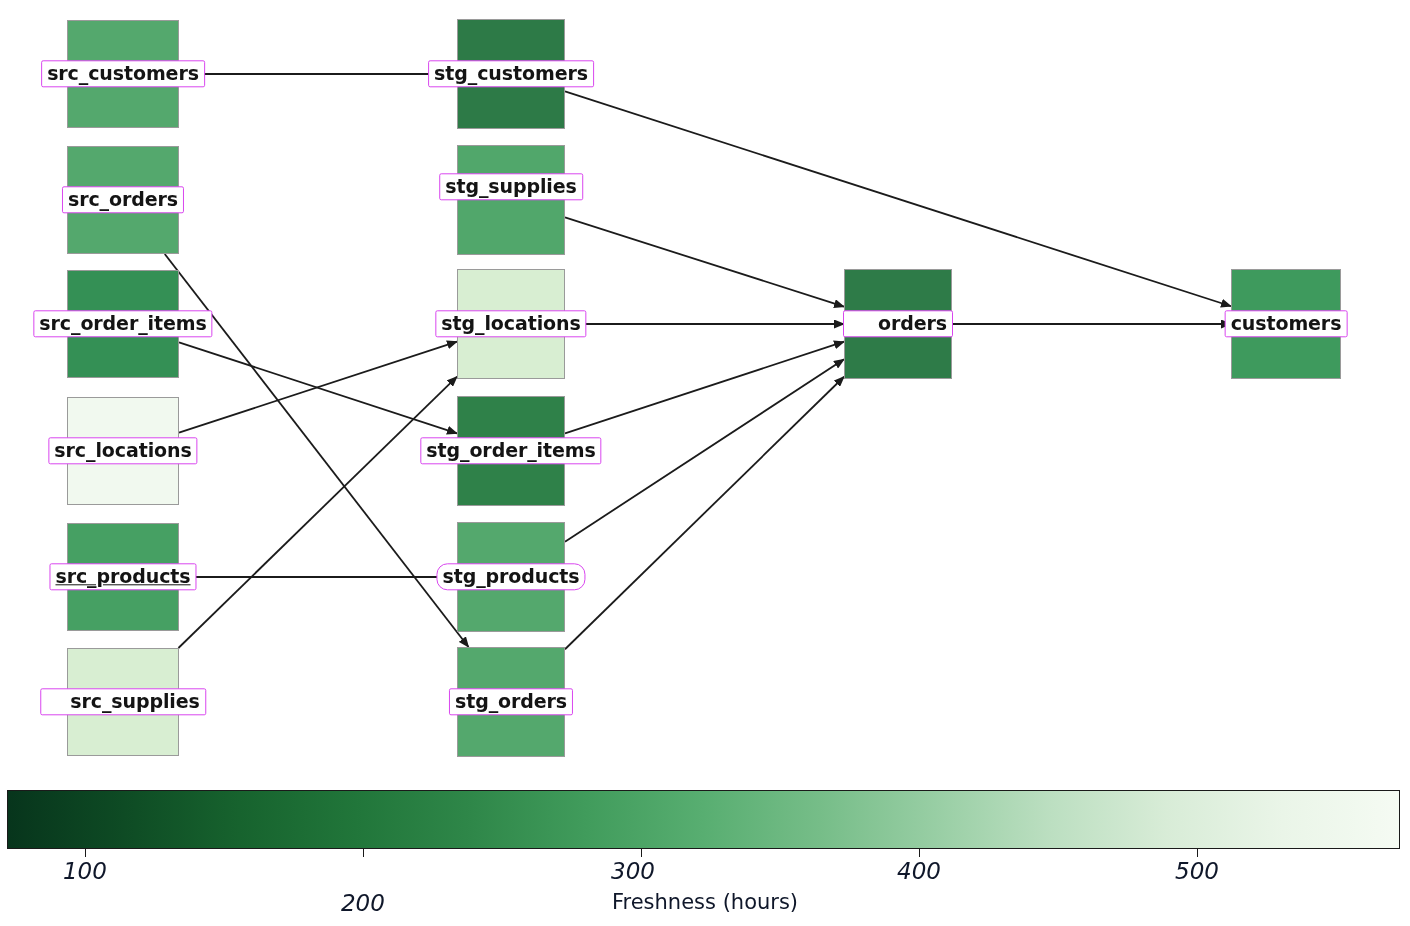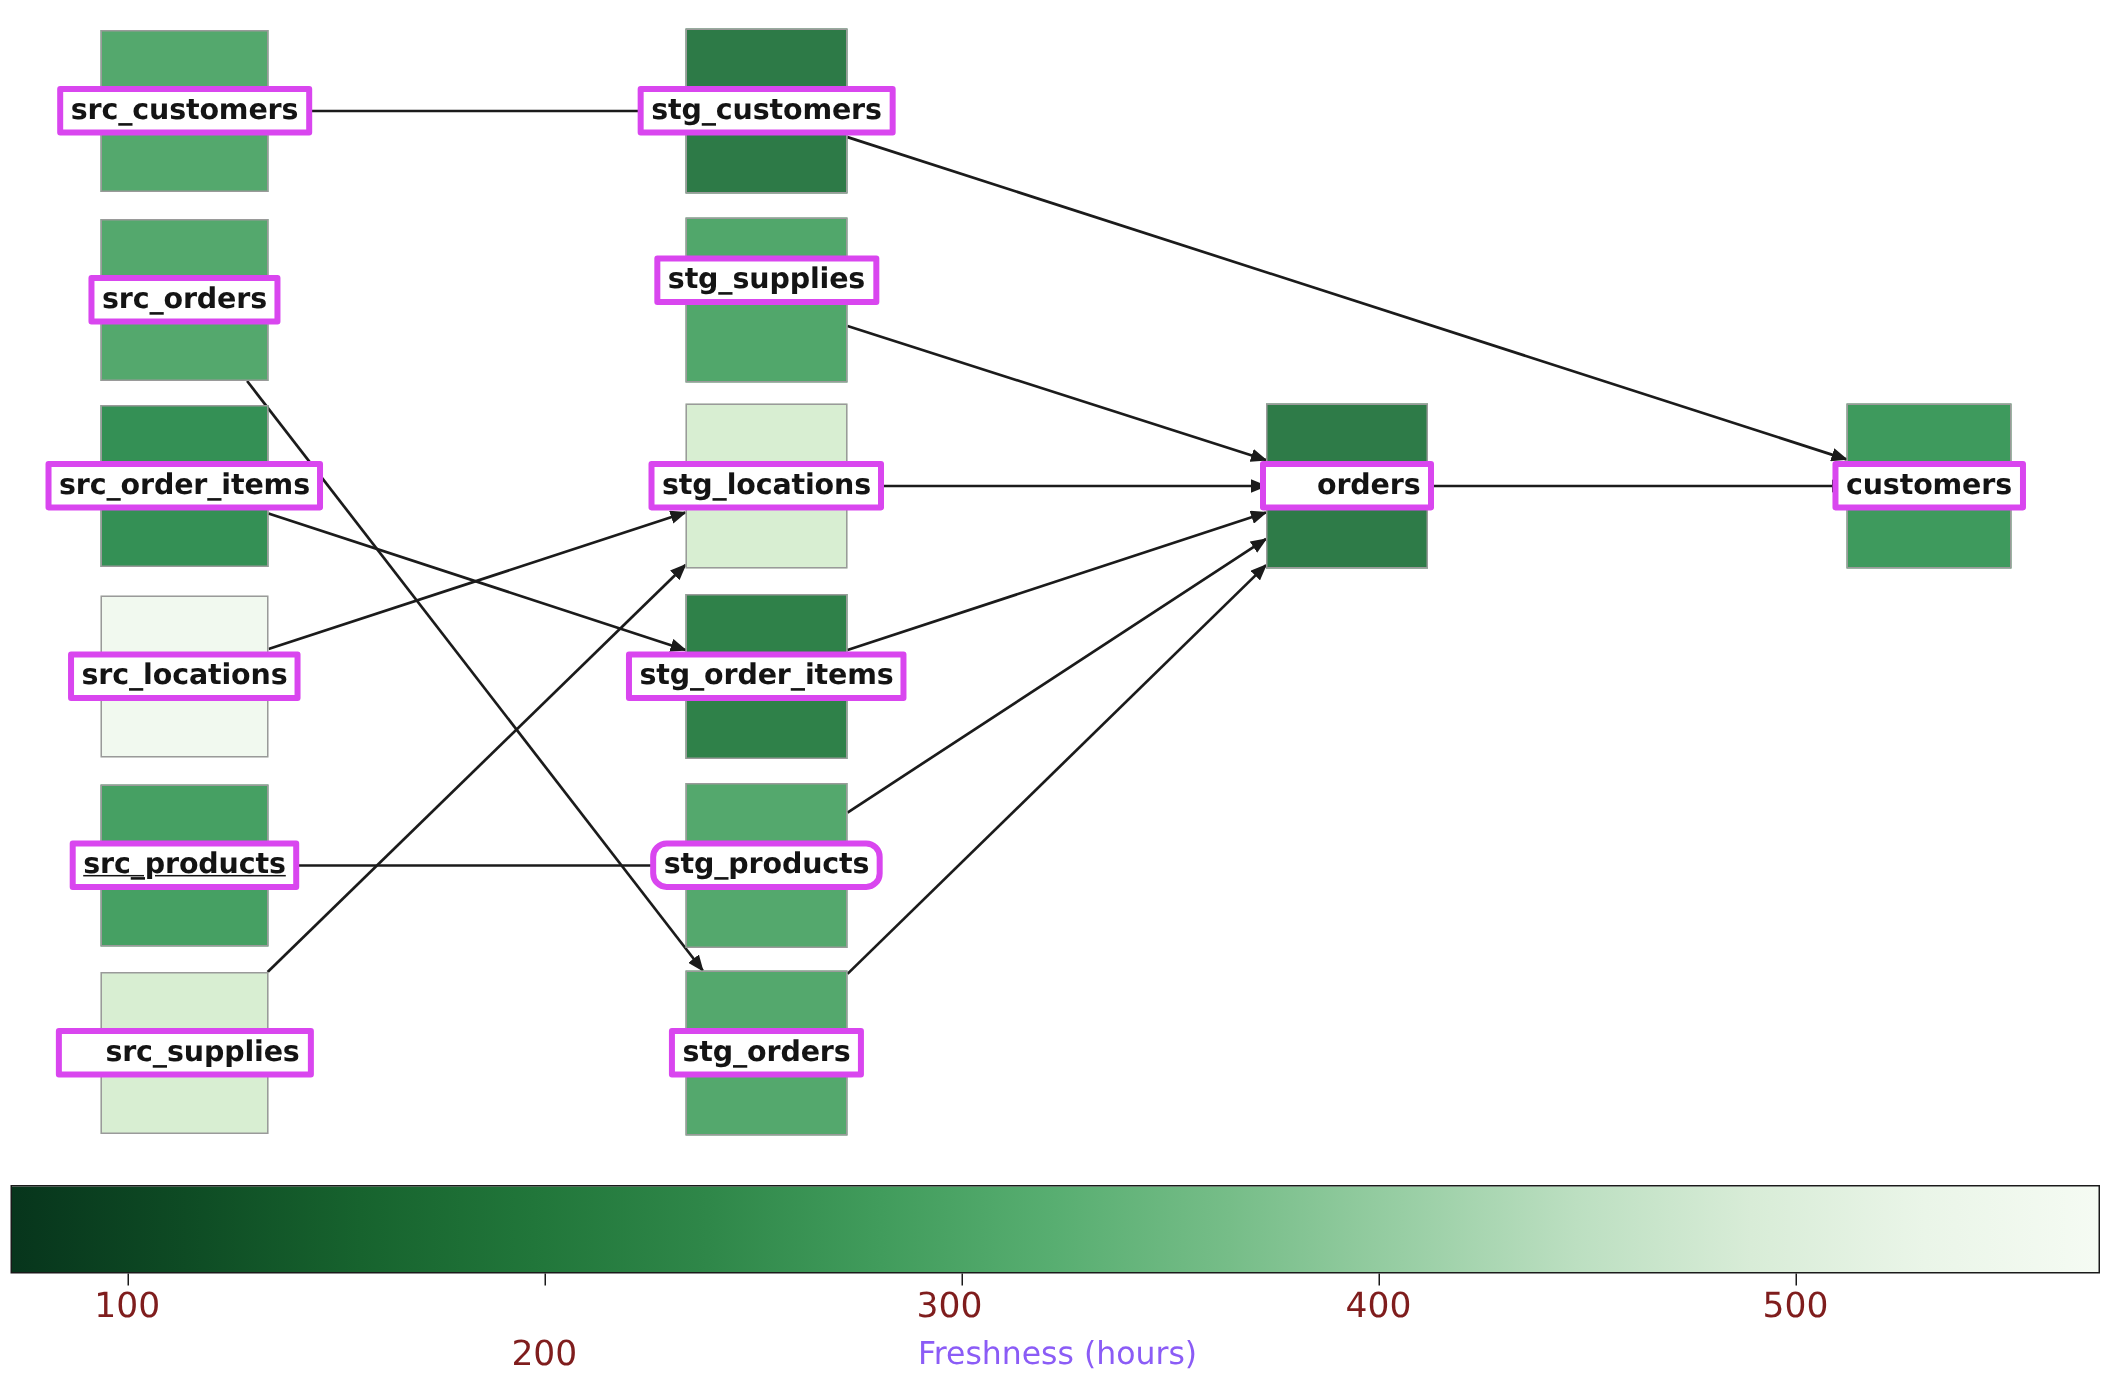--- a/index.html
+++ b/index.html
@@ -36,21 +36,21 @@
   .node {
     position: absolute;
     box-sizing: border-box;
     border: 1px solid #9a9a9a;
   }
   .node-label {
     position: absolute;
     box-sizing: border-box;
     transform: translate(-50%, -50%);
     background: #ffffff;
-    border: 4px solid #d946ef;
+    border: 1px solid #d946ef;
     border-radius: 2px;
     padding: 1px 5px 2px 5px;
     font-family: "DejaVu Sans", sans-serif;
     font-size: 19px;
     font-weight: bold;
     color: #141414;
     white-space: nowrap;
     line-height: 1.18;
     letter-spacing: -0.1px;
   }
@@ -77,31 +77,32 @@
     width: 1.4px;
     height: 8px;
     background: #1a1a1a;
   }
   .cb-ticklabel {
     position: absolute;
     top: 78px;
     transform: translateX(-50%);
     font-family: "DejaVu Sans", sans-serif;
     font-size: 23px;
-    color: #7f1d1d;
+    color: #0f172a;
     white-space: nowrap;
+    font-style: italic;
   }
   #cb-axis-label {
     position: absolute;
     top: 110px;
     left: 705px;
     transform: translateX(-50%);
     font-family: "DejaVu Sans", sans-serif;
     font-size: 21px;
-    color: #8b5cf6;
+    color: #0f172a;
     white-space: nowrap;
   }
 </style>
 </head>
 <body>
 
 <div id="canvas">
 
   <div id="graph">
     <svg id="edge-layer" viewBox="0 0 1410 780" xmlns="http://www.w3.org/2000/svg">

